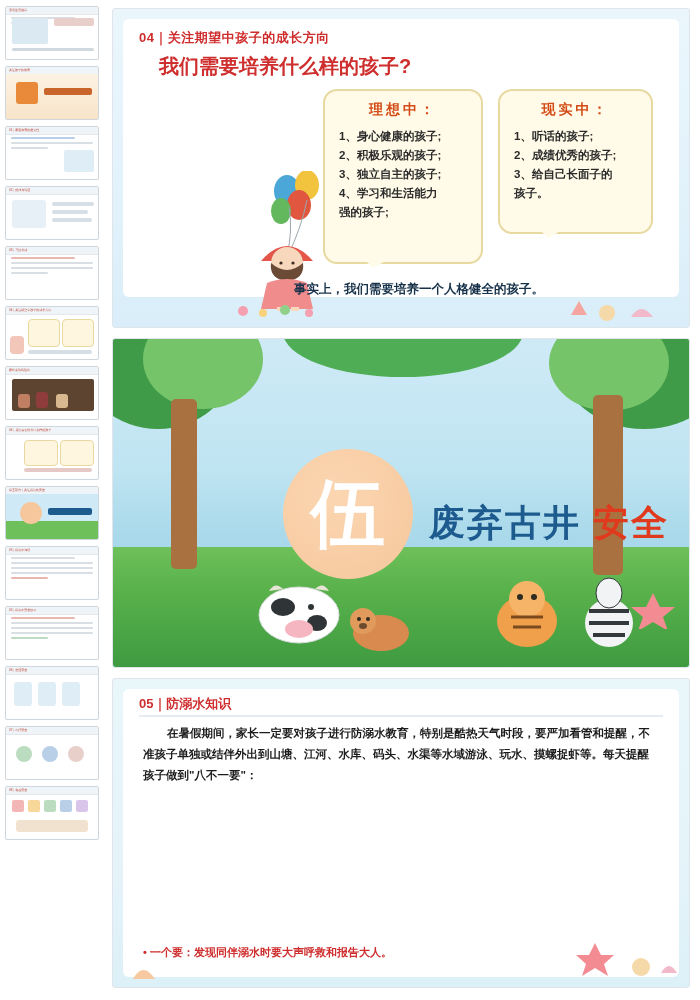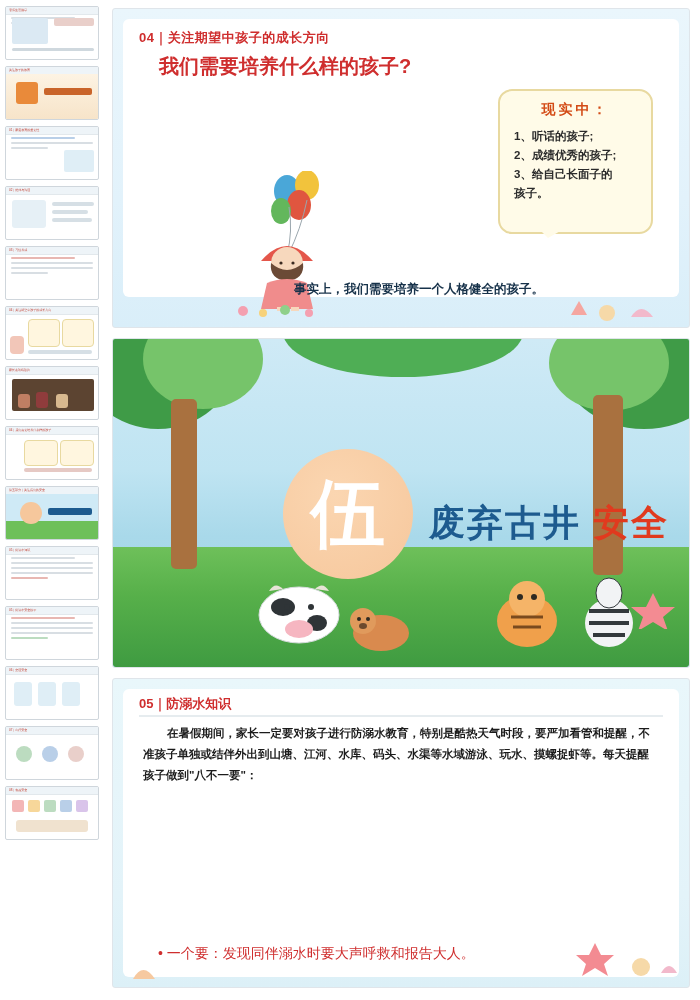--- a/index.html
+++ b/index.html
@@ -128,21 +128,21 @@
   .s3-rule{position:absolute;left:26px;top:36px;width:524px;height:2px;background:#e6ecef;}
   .s3-para{
     position:absolute;left:30px;top:44px;width:516px;font-size:11.5px;color:#1b1b1b;
     line-height:21px;text-indent:24px;font-weight:bold;
   }
   .s3-list{
     position:absolute;left:46px;top:116px;width:500px;margin:0;padding-left:18px;
   }
   .s3-list li{font-size:11.5px;color:#1b1b1b;line-height:18.6px;font-weight:bold;}
   .s3-note{
-    position:absolute;left:45px;top:266px;font-size:14px;color:#cf2e2e;font-weight:normal;
+    position:absolute;left:30px;top:266px;font-size:11px;color:#cf2e2e;font-weight:bold;
   }
   .s3-note .dot{color:#cf2e2e;}
 </style>
 </head>
 <body>
 
 <div class="rail">
 
   <div class="thumb">
     <div class="tbar">暑假生活指导</div>
@@ -314,20 +314,28 @@
       <circle cx="52" cy="36" r="1.6" fill="#3b2a20"></circle>
     </svg>
 
     <svg style="position:absolute;left:120px;top:288px;" width="120" height="24">
       <circle cx="10" cy="14" r="5" fill="#f4a0b0"></circle>
         <circle cx="30" cy="16" r="4" fill="#f7d27a"></circle>
       <circle cx="52" cy="13" r="5" fill="#8fd08a"></circle>
         <circle cx="76" cy="16" r="4" fill="#f4a0b0"></circle>
     </svg>
 
+    <div class="bubble" id="bubble-ideal">
+      <div class="btitle">理想中：</div>
+      <div class="bitem">1、身心健康的孩子;</div>
+      <div class="bitem">2、积极乐观的孩子;</div>
+      <div class="bitem">3、独立自主的孩子;</div>
+      <div class="bitem">4、学习和生活能力</div>
+      <div class="bitem">强的孩子;</div>
+    </div>
 
     <div class="bubble" id="bubble-real">
       <div class="btitle">现实中：</div>
       <div class="bitem">1、听话的孩子;</div>
       <div class="bitem">2、成绩优秀的孩子;</div>
       <div class="bitem">3、给自己长面子的</div>
       <div class="bitem">孩子。</div>
     </div>
 
     <div class="s1-foot">事实上，我们需要培养一个人格健全的孩子。</div>

